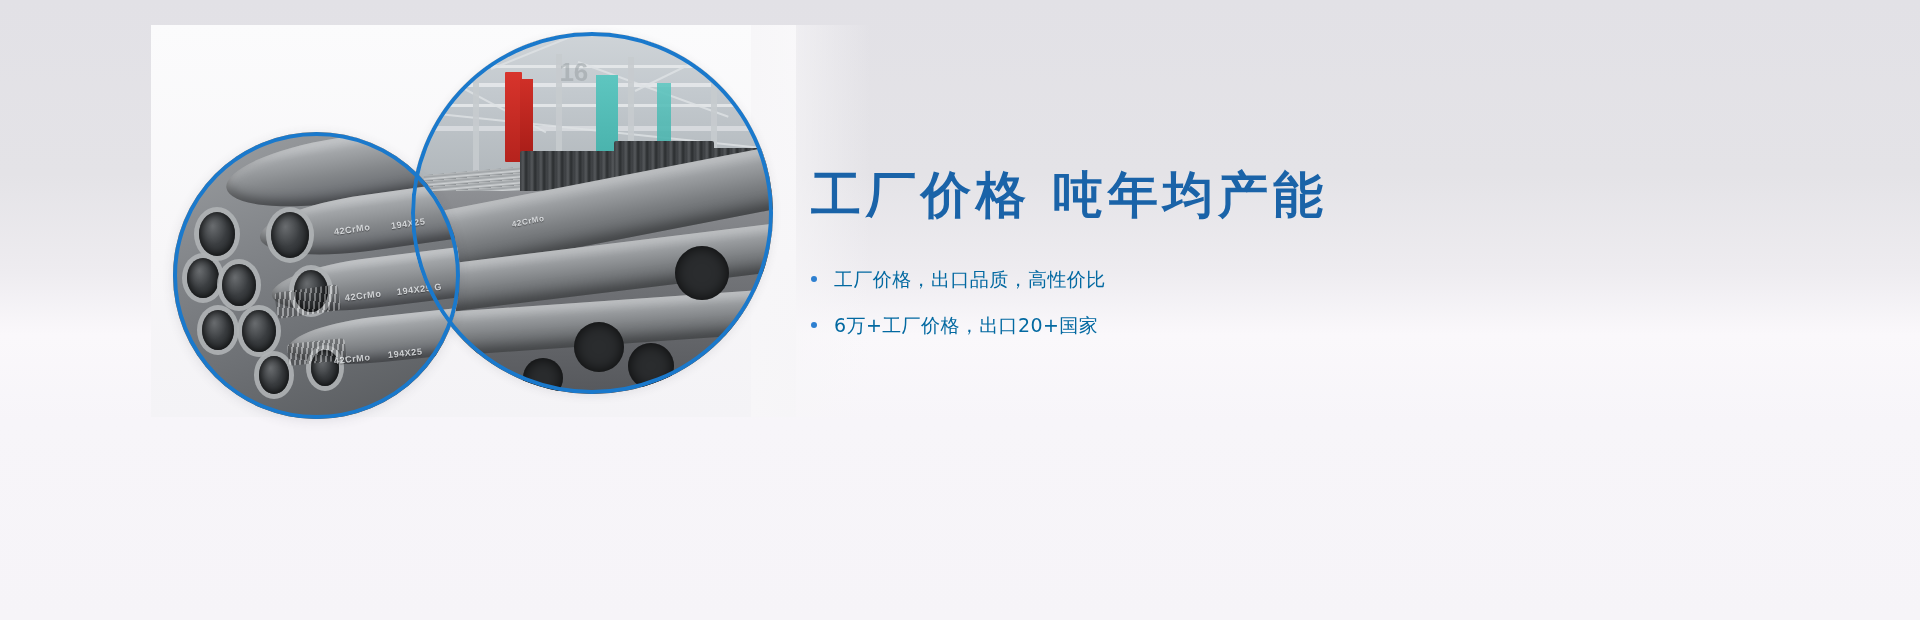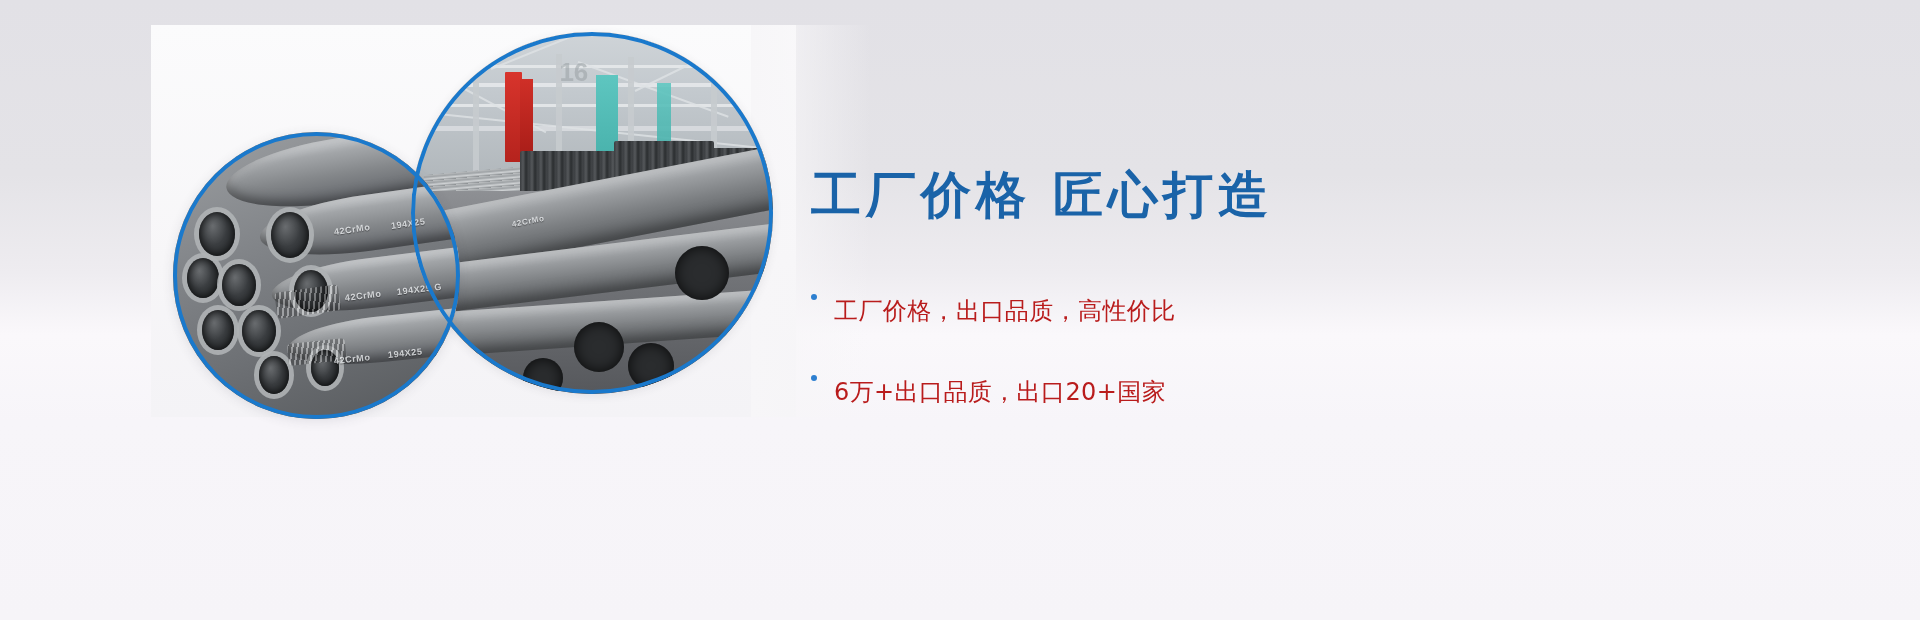--- a/index.html
+++ b/index.html
@@ -210,26 +210,25 @@
     margin-bottom:17px;
   }
   .bullet-dot {
     width:6px; height:6px;
     border-radius:50%;
     background:#2d7fd0;
     margin-right:17px;
     flex:0 0 auto;
   }
   .bullet-text {
-    font-size:24px;
-    color:#b91c1c;
+    font-size:19px;
+    color:#0369a1;
     letter-spacing:.4px;
     line-height:1.5;
     font-family:"DejaVu Sans","Liberation Sans",sans-serif;
-    margin-top:28px;
   }
 </style>
 </head>
 <body>
 
 <div id="banner">
 
   <div class="white-panel"></div>
   <div class="panel-fade"></div>
 
@@ -312,28 +311,28 @@
       <div class="p-text" style="left:60%;top:56%;transform:rotate(-7deg);">42CrMo</div>
       <div class="p-text" style="left:78%;top:54%;transform:rotate(-7deg);">194X25 G</div>
       <div class="p-text" style="left:56%;top:78%;transform:rotate(-6deg);">42CrMo</div>
       <div class="p-text" style="left:75%;top:76%;transform:rotate(-6deg);">194X25</div>
     </div>
     <div class="ring"></div>
   </div>
 
   <div class="copy">
     <div class="headline">
-      <span>工厂价格</span><span class="seg2">匠心打造</span>
+      <span>工厂价格</span><span class="seg2">吨年均产能</span>
     </div>
 
     <div class="bullets">
       <div class="bullet">
         <span class="bullet-dot"></span>
         <span class="bullet-text">工厂价格，出口品质，高性价比</span>
       </div>
       <div class="bullet">
         <span class="bullet-dot"></span>
-        <span class="bullet-text">6万+出口品质，出口20+国家</span>
+        <span class="bullet-text">6万+工厂价格，出口20+国家</span>
       </div>
     </div>
   </div>
 
 </div>
 
 </body></html>

